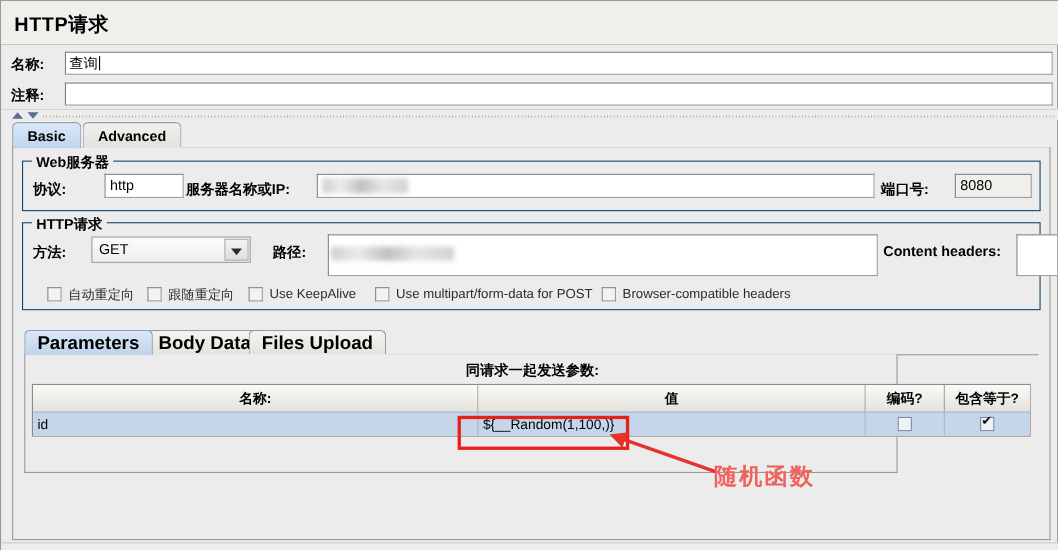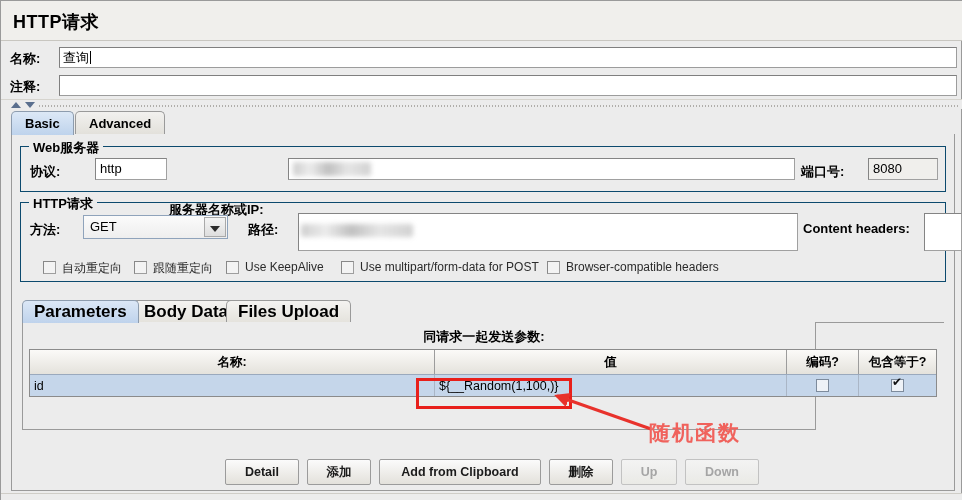--- a/index.html
+++ b/index.html
@@ -303,21 +303,21 @@
   </div>
 
   <div class="tabpanel">
 
     <div class="group" style="left:8px; top:12px; width:926px; height:46px;">
       <span class="legend">Web服务器</span>
 
       <span class="lbl" style="left:9px; top:16px;">协议:</span>
       <div class="inp" style="left:74px; top:11px; width:72px;"><span>http</span></div>
 
-      <span class="lbl" style="left:148px; top:16px;margin-top:38px;">服务器名称或IP:</span>
+      <span class="lbl" style="left:148px; top:16px;">服务器名称或IP:</span>
       <div class="inp blurred" style="left:267px; top:11px; width:507px;">
         <span></span>
         <span class="blur-mask" style="left:4px; width:78px;"></span>
       </div>
 
       <span class="lbl" style="left:780px; top:16px;">端口号:</span>
       <div class="inp" style="left:847px; top:11px; width:70px; background:#f0efec;"><span>8080</span></div>
     </div>
 
     <div class="group" style="left:8px; top:68px; width:926px; height:80px;">
@@ -396,23 +396,15 @@
   <svg class="anno-svg" width="120" height="45">
     <defs>
       <marker id="arrowhead" markerWidth="5" markerHeight="5" refX="4" refY="2.5" orient="auto">
         <polygon points="0 0, 5 2.5, 0 5" fill="#e8322c"></polygon>
       </marker>
     </defs>
     <line x1="110" y1="38" x2="16" y2="5" stroke="#e8322c" stroke-width="3" marker-end="url(#arrowhead)"></line>
   </svg>
   <div class="anno-text">随机函数</div>
 
-  <div class="btnbar">
-    <div class="btn" style="left:224px; width:74px;"><span>Detail</span></div>
-    <div class="btn" style="left:306px; width:64px;"><span>添加</span></div>
-    <div class="btn" style="left:378px; width:162px;"><span>Add from Clipboard</span></div>
-    <div class="btn" style="left:548px; width:64px;"><span>删除</span></div>
-    <div class="btn dis" style="left:620px; width:56px;"><span>Up</span></div>
-    <div class="btn dis" style="left:684px; width:74px;"><span>Down</span></div>
-  </div>
 
   <div class="bottom-line"></div>
 </div>
 
 </body></html>

